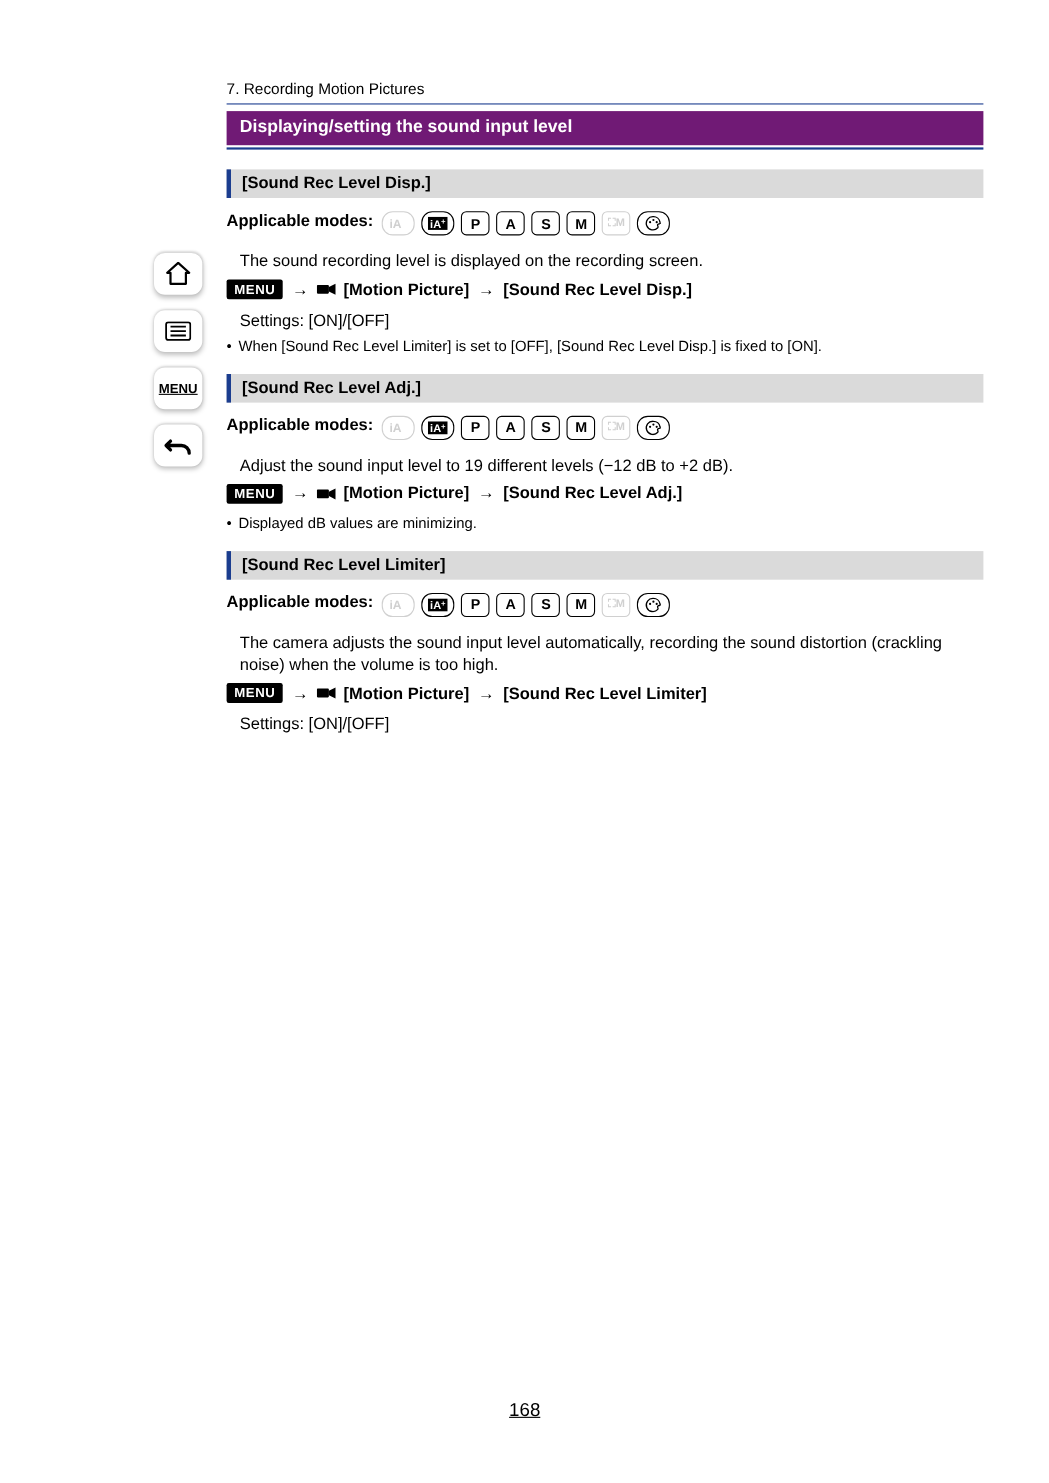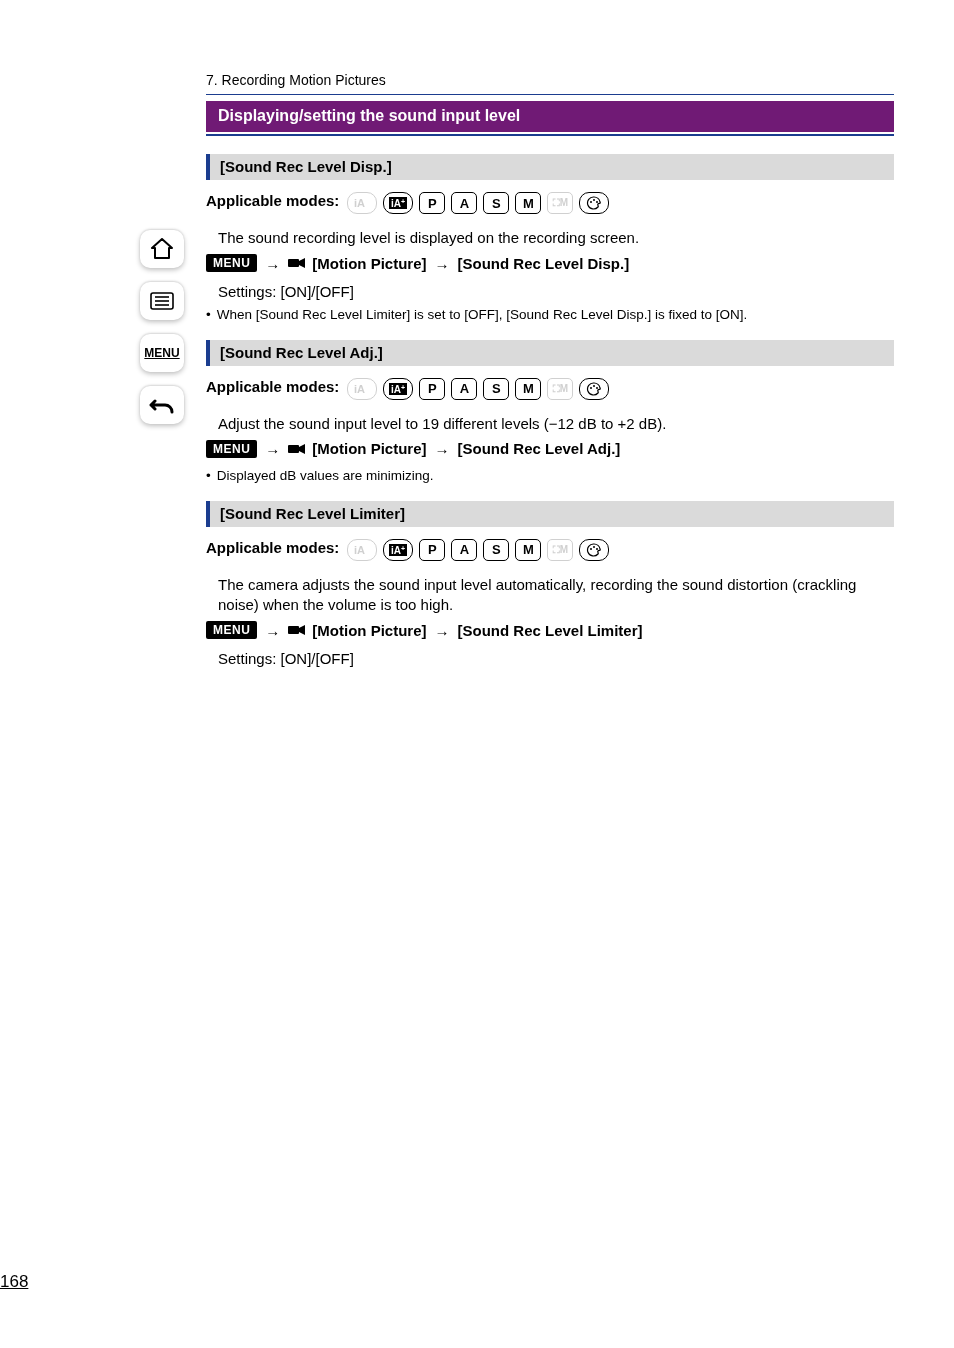--- a/index.html
+++ b/index.html
@@ -53,21 +53,21 @@
     padding:3px 7px 3px;border-radius:2px;letter-spacing:.5px}
   .arr{font-weight:400;margin:0 2px}
   .mp-icon{width:18px;height:14px;position:relative}
   .mp-icon svg{display:block}
 
   
   .note{font-size:13.5px;margin:2px 0 6px;display:flex}
   .note .dot{margin:0 6px 0 0}
 
   
-  .pgnum{position:absolute;left:0;right:0;bottom:56px;text-align:left;
+  .pgnum{position:absolute;left:0;right:0;bottom:56px;text-align:center;
     font-size:17px;text-decoration:underline}
 </style>
 </head>
 <body>
 
 <div class="page">
 
   <div class="sidebar">
     <div class="side-btn">
       <svg width="24" height="22" viewBox="0 0 24 22">

